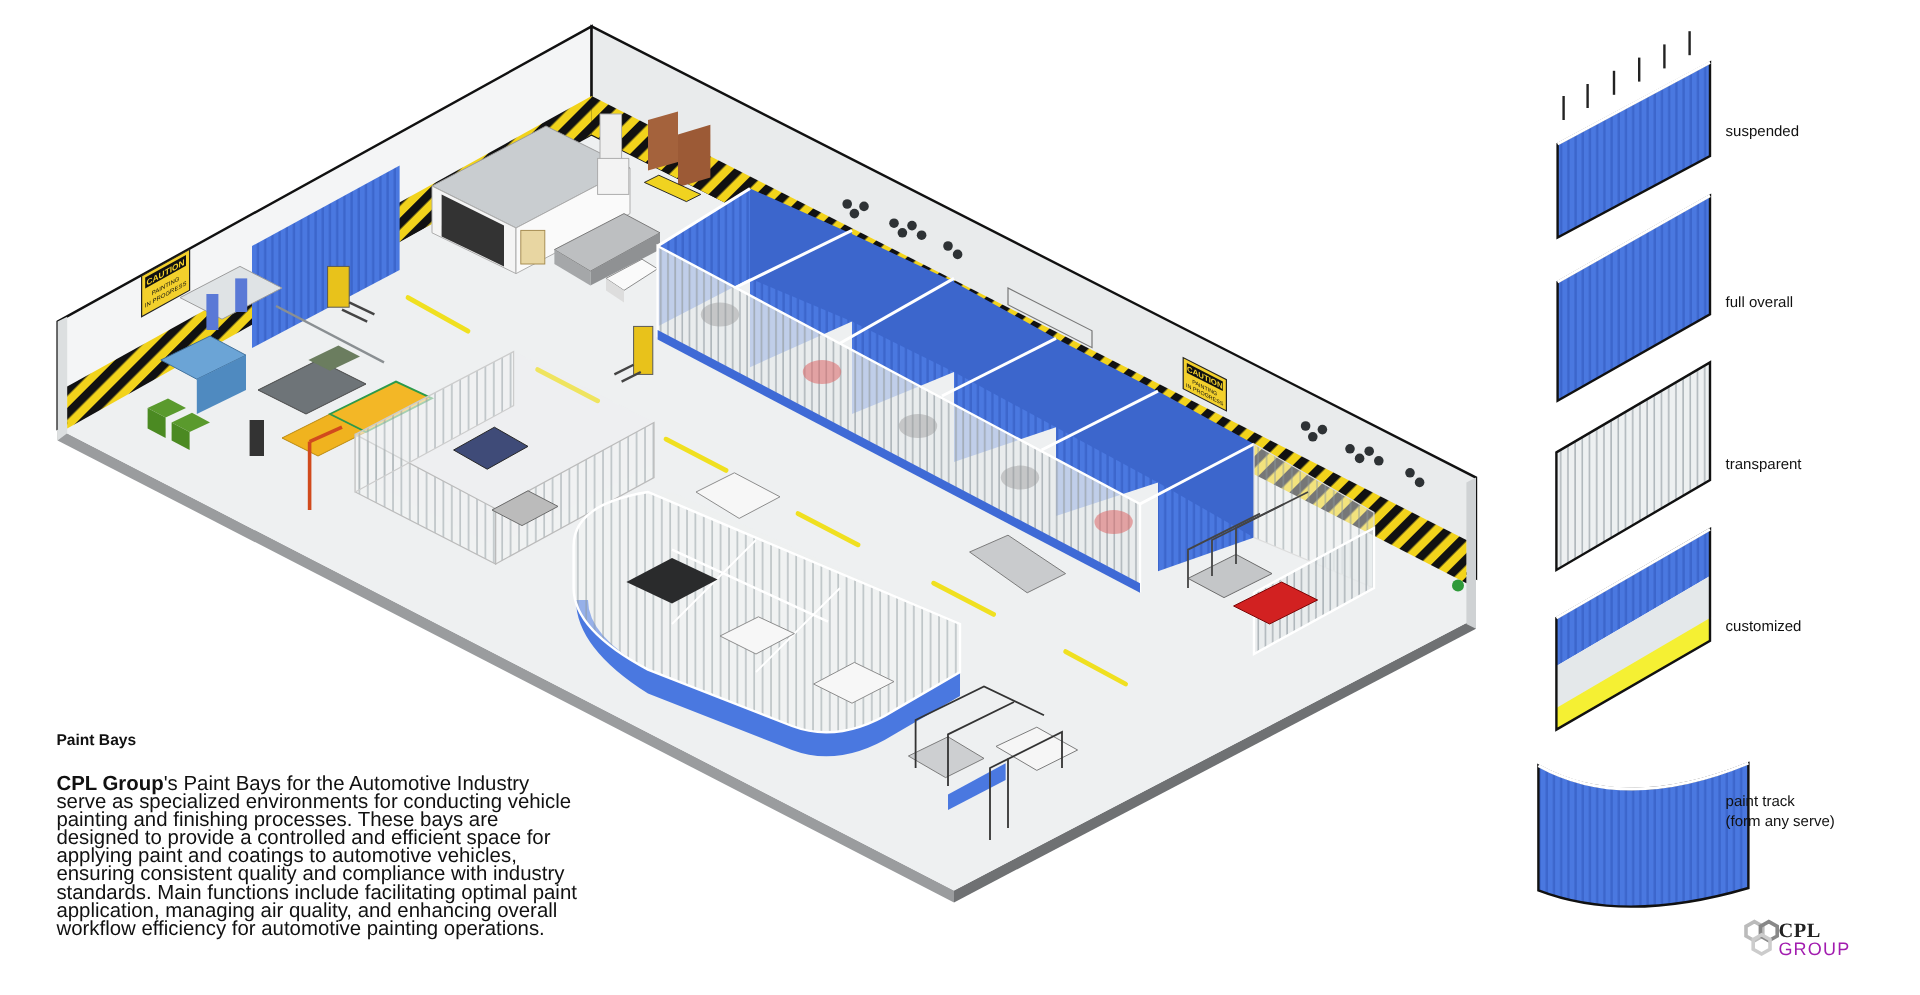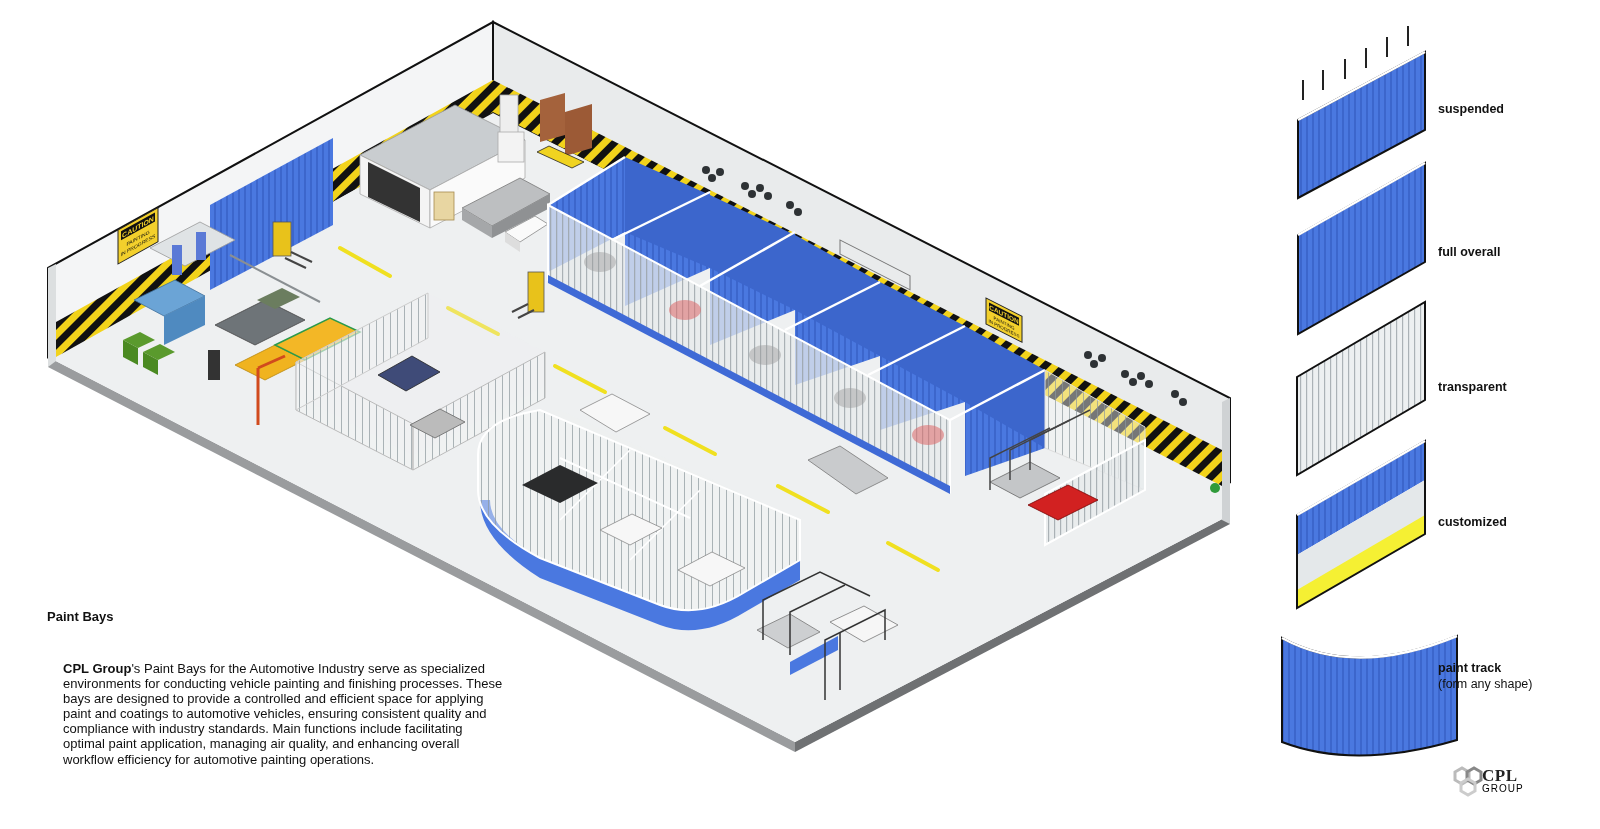--- a/index.html
+++ b/index.html
@@ -1,26 +1,26 @@
 <!DOCTYPE html>
 <html><head>
 <meta charset="utf-8">
 <style>
   html, body { margin:0; padding:0; background:#ffffff; }
   body { width:1600px; height:829px; position:relative; overflow:hidden;
          font-family:"Liberation Sans", sans-serif; color:#111; }
   #scene { position:absolute; left:0; top:0; width:1600px; height:829px; }
   .title { position:absolute; left:47px; top:609px; font-size:13px; font-weight:bold; margin:0; }
-  .desc { position:absolute; left:47px; top:645px; width:440px; font-size:13px; line-height:15.1px; margin:16px; }
+  .desc { position:absolute; left:47px; top:645px; width:440px; font-size:17px; line-height:15.1px; margin:0; }
   .desc b { font-weight:bold; }
-  .legend-label { position:absolute; font-size:12.5px; font-weight:bold; left:1438px; }
+  .legend-label { position:absolute; font-size:12.5px; font-weight:normal; left:1438px; }
   .legend-sub { position:absolute; font-size:12.5px; left:1438px; }
   .logo { position:absolute; left:1448px; top:765px; width:120px; height:40px; }
   .logo-text1 { position:absolute; left:34px; top:1px; font-size:17px; font-weight:bold; color:#222; letter-spacing:0.5px;font-family:Liberation Serif, serif; }
-  .logo-text2 { position:absolute; left:34px; top:18px; font-size:10px; color:#000000; letter-spacing:1px; }
+  .logo-text2 { position:absolute; left:34px; top:18px; font-size:15px; color:#a21caf; letter-spacing:1px; }
 </style>
 </head>
 <body>
 
 <svg id="scene" width="1600" height="829" viewBox="0 0 1600 829" xmlns="http://www.w3.org/2000/svg">
   <defs>
     <pattern id="hazard" patternUnits="userSpaceOnUse" width="14" height="14" patternTransform="rotate(45)">
       <rect width="14" height="14" fill="#f2d31b"></rect>
       <rect width="7" height="14" fill="#111"></rect>
     </pattern>
@@ -290,18 +290,18 @@
 </svg>
 
 <h1 class="title">Paint Bays</h1>
 <p class="desc"><b>CPL Group</b><span>'s Paint Bays for the Automotive Industry serve as specialized environments for conducting vehicle painting and finishing processes. These bays are designed to provide a controlled and efficient space for applying paint and coatings to automotive vehicles, ensuring consistent quality and compliance with industry standards. Main functions include facilitating optimal paint application, managing air quality, and enhancing overall workflow efficiency for automotive painting operations.</span></p>
 
 <div class="legend-label" style="top:102px;">suspended</div>
 <div class="legend-label" style="top:245px;">full overall</div>
 <div class="legend-label" style="top:380px;text-align:center;">transparent</div>
 <div class="legend-label" style="top:515px;">customized</div>
 <div class="legend-label" style="top:661px;">paint track</div>
-<div class="legend-sub" style="top:677px;">(form any shape)</div>
+<div class="legend-sub" style="top:677px;">(form any serve)</div>
 
 <div class="logo">
   <span class="logo-text1">CPL</span>
   <span class="logo-text2">GROUP</span>
 </div>
 
 </body></html>

